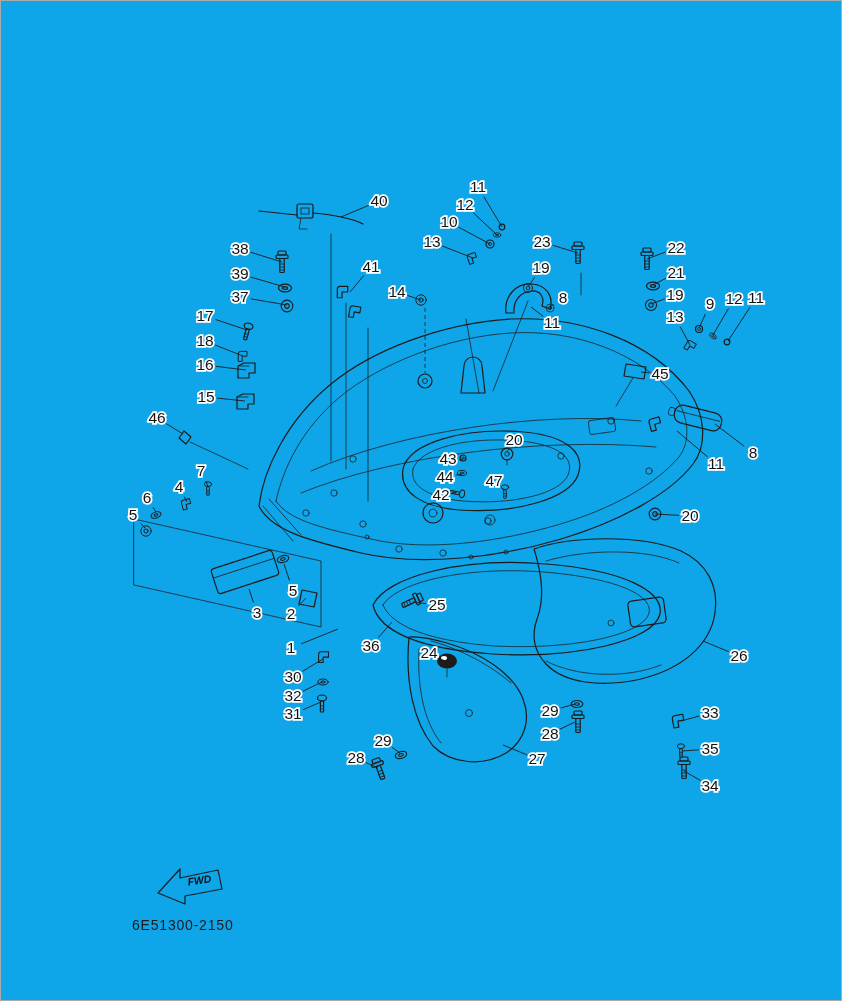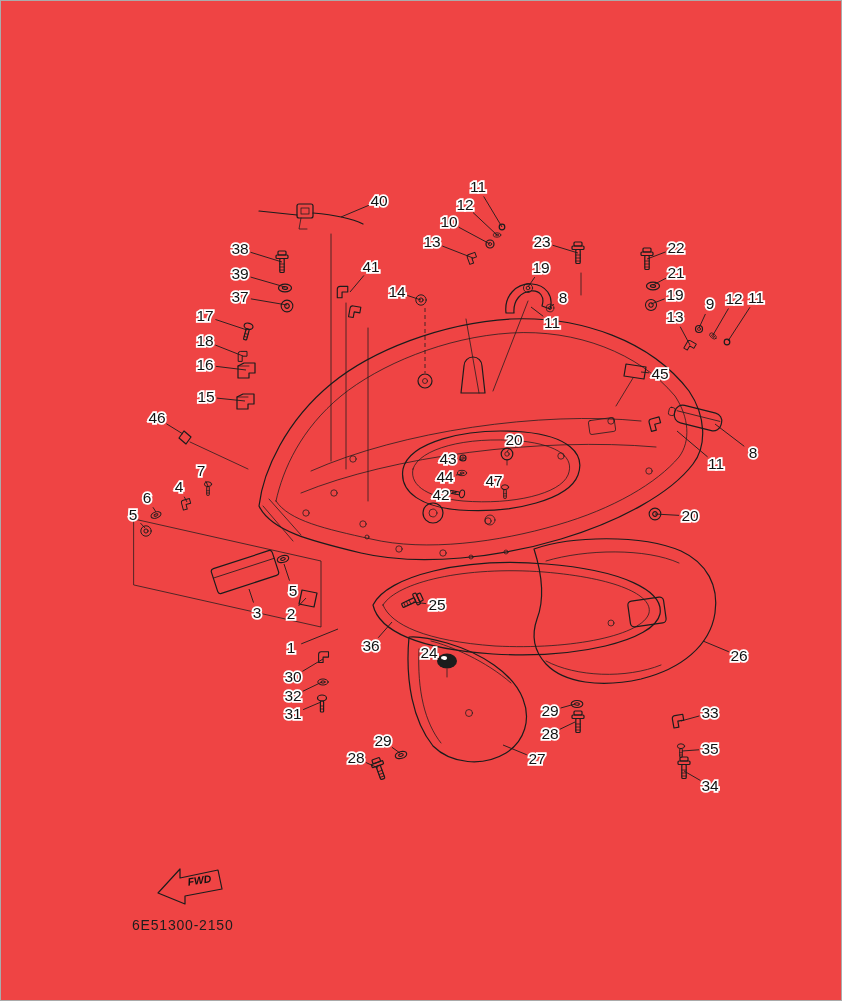--- a/index.html
+++ b/index.html
@@ -1,17 +1,17 @@
 <!DOCTYPE html>
 <html><head>
 <meta charset="utf-8">
 <style>
   html,body { margin:0; padding:0; background:#ffffff; }
   .canvas {
-    position:relative; width:842px; height:1001px; background:#ef4444;
+    position:relative; width:842px; height:1001px; background:#0ea5e9;
     border:1px solid #ababab; box-sizing:border-box;
     font-family:"Liberation Sans", sans-serif; overflow:hidden;
   }
   svg { position:absolute; left:0; top:0; }
   .ln  { fill:none; stroke:#1c1c1c; stroke-width:1.2; stroke-linecap:round; stroke-linejoin:round; }
   .thin{ fill:none; stroke:#1c1c1c; stroke-width:0.75; stroke-linecap:round; }
   .dash{ fill:none; stroke:#1c1c1c; stroke-width:0.8; stroke-dasharray:4 3; }
   .leader { stroke:#1c1c1c; stroke-width:0.9; }
   .callout {
     font-family:"Liberation Sans", sans-serif; font-size:15.5px; fill:#121212;

